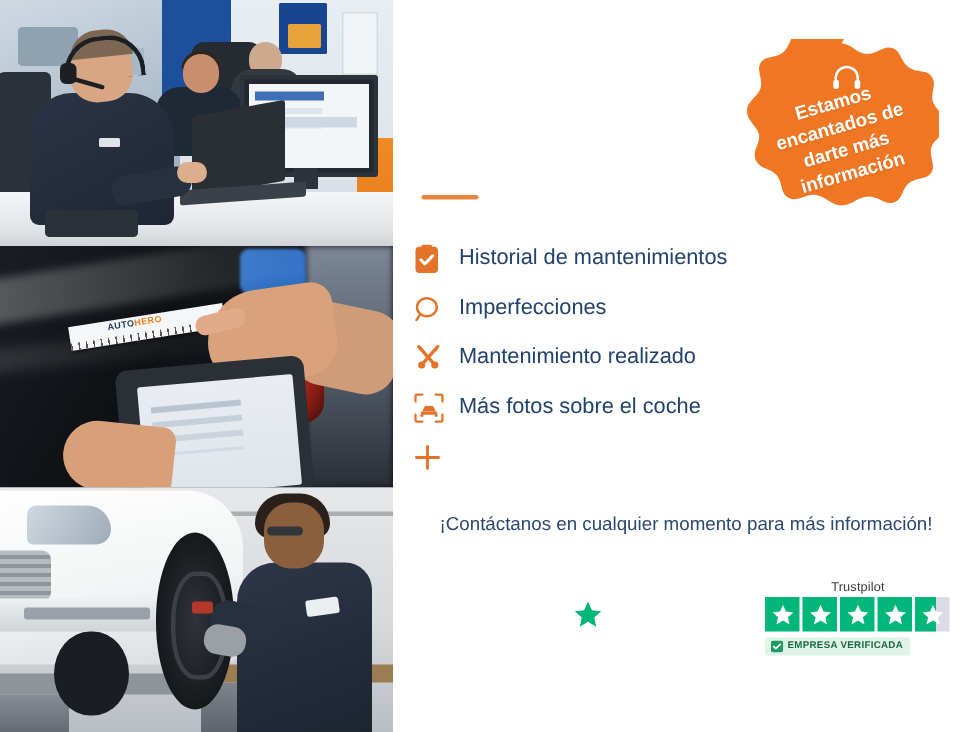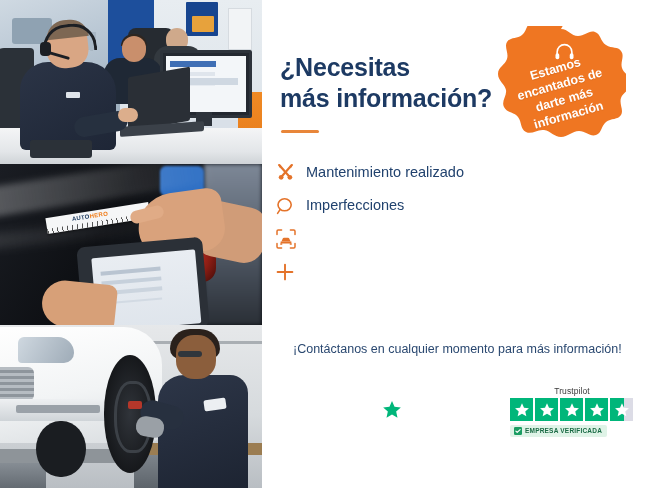--- a/index.html
+++ b/index.html
@@ -605,79 +605,86 @@
       <div class="p3-tech-head"></div>
       <div class="p3-tech-glasses"></div>
       <div class="p3-tech-arm"></div>
       <div class="p3-tool"></div>
       <div class="p3-glove"></div>
     </div>
   </div>
 
   <div class="content">
 
-    <h1 class="heading">
-      <span>¿Necesitas</span><br>
-      <span>más información?</span>
-    </h1>
 
     <div class="rule"></div>
 
     <div class="badge">
       <svg class="badge-svg" width="130" height="128" viewBox="0 0 130 128">
         <path fill="#ef7622" d="M65 3 c7 0 10 7 17 7 c7 0 11-6 17-4 c6 2 5 9 11 13 c6 4 12 1 15 6 c4 5-1 11 1 17 c2 6 9 8 9 15 c0 7-8 9-10 15 c-2 6 3 12 0 17 c-3 5-10 3-15 7 c-5 4-4 11-10 13 c-6 2-10-4-17-4 c-7 0-11 6-18 6 c-7 0-10-6-17-7 c-7-1-12 5-18 2 c-6-3-4-10-8-15 c-4-5-11-4-14-10 c-3-6 3-11 2-17 c-1-6-8-9-8-16 c0-7 7-9 9-15 c2-6-3-12 0-17 c3-5 10-3 15-7 c5-4 4-11 10-13 c6-2 11 4 18 4 c7 0 9-6 16-6 z"></path>
       </svg>
       <svg class="badge-headset" viewBox="0 0 24 22" fill="none">
         <path d="M3 14 V11 a9 9 0 0 1 18 0 v3" stroke="#ffffff" stroke-width="2" stroke-linecap="round"></path>
         <rect x="1" y="12.5" width="4.6" height="7.5" rx="2.2" fill="#ffffff"></rect>
         <rect x="18.4" y="12.5" width="4.6" height="7.5" rx="2.2" fill="#ffffff"></rect>
       </svg>
       <div class="badge-text">Estamos encantados de darte más información</div>
     </div>
 
     <ul class="features">
 
+      <li class="feature">
+        <span class="feature-icon">
+          <svg width="17" height="20" viewBox="0 0 17 20">
+            <rect x="1" y="1.5" width="15" height="17.5" rx="2.6" fill="#e4732a"></rect>
+            <rect x="5" y="0" width="7" height="3.4" rx="1.2" fill="#e4732a"></rect>
+            <path d="M4.6 10.2 l2.6 2.8 l5.2 -5.4" stroke="#ffffff" stroke-width="2" fill="none" stroke-linecap="round" stroke-linejoin="round"></path>
+          </svg>
+        </span>
+        <span class="feature-label">Historial de mantenimientos</span>
+      </li>
+
+      <li class="feature">
+        <span class="feature-icon">
+          <svg width="18" height="18" viewBox="0 0 18 18" fill="none">
+            <ellipse cx="8.6" cy="7.8" rx="6.6" ry="6" stroke="#e4732a" stroke-width="1.6"></ellipse>
+            <path d="M4.2 12.4 L1.6 16.4" stroke="#e4732a" stroke-width="1.6" stroke-linecap="round"></path>
+          </svg>
+        </span>
+        <span class="feature-label">Imperfecciones</span>
+      </li>
 
       <li class="feature">
         <span class="feature-icon">
           <svg width="19" height="19" viewBox="0 0 20 20">
             <path d="M3.4 2.2 l10.6 12.1" stroke="#e4732a" stroke-width="2.3" stroke-linecap="round"></path>
             <path d="M16.6 2.2 l-10.6 12.1" stroke="#e4732a" stroke-width="2.3" stroke-linecap="round"></path>
             <path d="M2 1.4 l3.4 1.1 l-1 3.2 z" fill="#e4732a"></path>
             <path d="M18 1.4 l-3.4 1.1 l1 3.2 z" fill="#e4732a"></path>
             <circle cx="14.6" cy="15.1" r="2.5" fill="#e4732a"></circle>
             <circle cx="5.4" cy="15.1" r="2.5" fill="#e4732a"></circle>
           </svg>
         </span>
         <span class="feature-label">Mantenimiento realizado</span>
       </li>
 
       <li class="feature">
         <span class="feature-icon">
-          <svg width="18" height="18" viewBox="0 0 18 18" fill="none">
-            <ellipse cx="8.6" cy="7.8" rx="6.6" ry="6" stroke="#e4732a" stroke-width="1.6"></ellipse>
-            <path d="M4.2 12.4 L1.6 16.4" stroke="#e4732a" stroke-width="1.6" stroke-linecap="round"></path>
-          </svg>
-        </span>
-        <span class="feature-label">Imperfecciones</span>
-      </li>
-
-      <li class="feature">
-        <span class="feature-icon">
           <svg width="20" height="20" viewBox="0 0 20 20" fill="none">
             <path d="M1 5.6 V2.2 a1.2 1.2 0 0 1 1.2-1.2 H5.6" stroke="#e4732a" stroke-width="1.5" stroke-linecap="round"></path>
             <path d="M14.4 1 h3.4 a1.2 1.2 0 0 1 1.2 1.2 V5.6" stroke="#e4732a" stroke-width="1.5" stroke-linecap="round"></path>
             <path d="M19 14.4 v3.4 a1.2 1.2 0 0 1-1.2 1.2 H14.4" stroke="#e4732a" stroke-width="1.5" stroke-linecap="round"></path>
             <path d="M5.6 19 H2.2 A1.2 1.2 0 0 1 1 17.8 V14.4" stroke="#e4732a" stroke-width="1.5" stroke-linecap="round"></path>
             <path d="M4.6 12.4 h10.8 v2.1 h-10.8 z" fill="#e4732a"></path>
             <path d="M5.4 12.4 l1.5-3.1 a1.1 1.1 0 0 1 1-0.65 h4.2 a1.1 1.1 0 0 1 1 0.65 l1.5 3.1 z" fill="#e4732a"></path>
             <rect x="4.2" y="14.2" width="2.1" height="1.6" rx="0.6" fill="#e4732a"></rect>
             <rect x="13.7" y="14.2" width="2.1" height="1.6" rx="0.6" fill="#e4732a"></rect>
           </svg>
         </span>
+        <span class="feature-label">Más fotos sobre el coche</span>
       </li>
 
       <li class="feature">
         <span class="feature-icon">
           <svg width="18" height="18" viewBox="0 0 18 18">
             <path d="M9 1.6 V16.4 M1.6 9 H16.4" stroke="#e4732a" stroke-width="1.9" stroke-linecap="round"></path>
           </svg>
         </span>
       </li>
     </ul>

